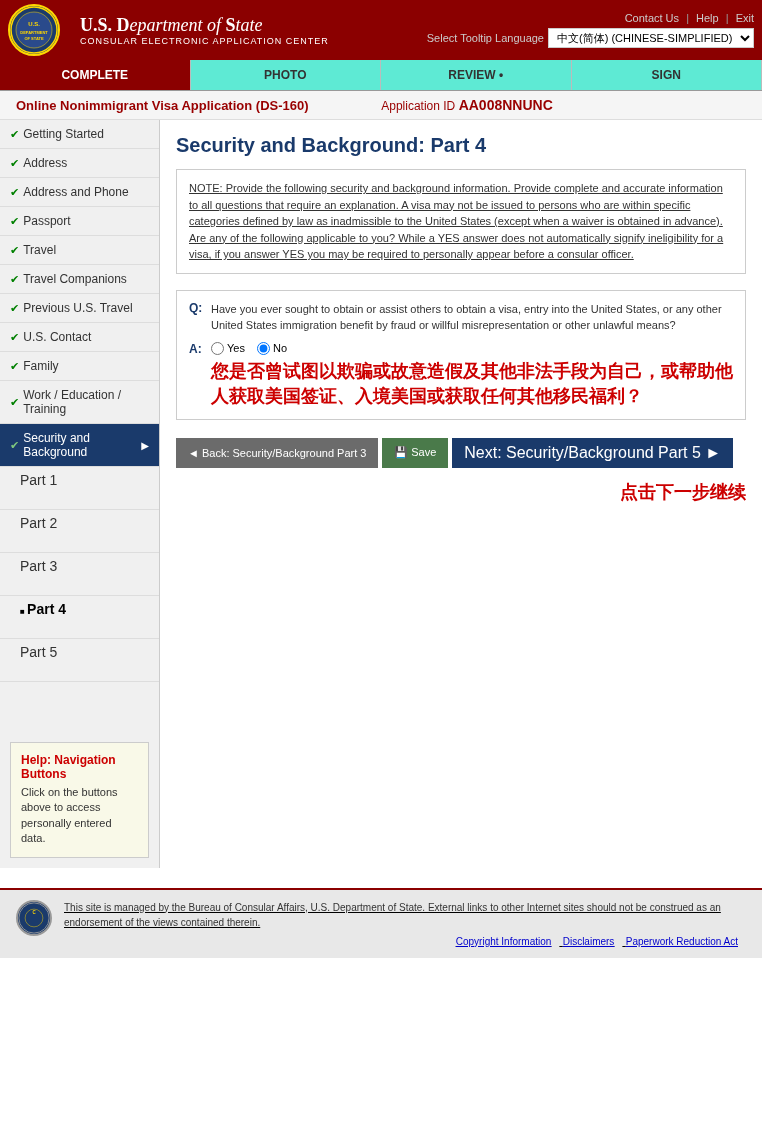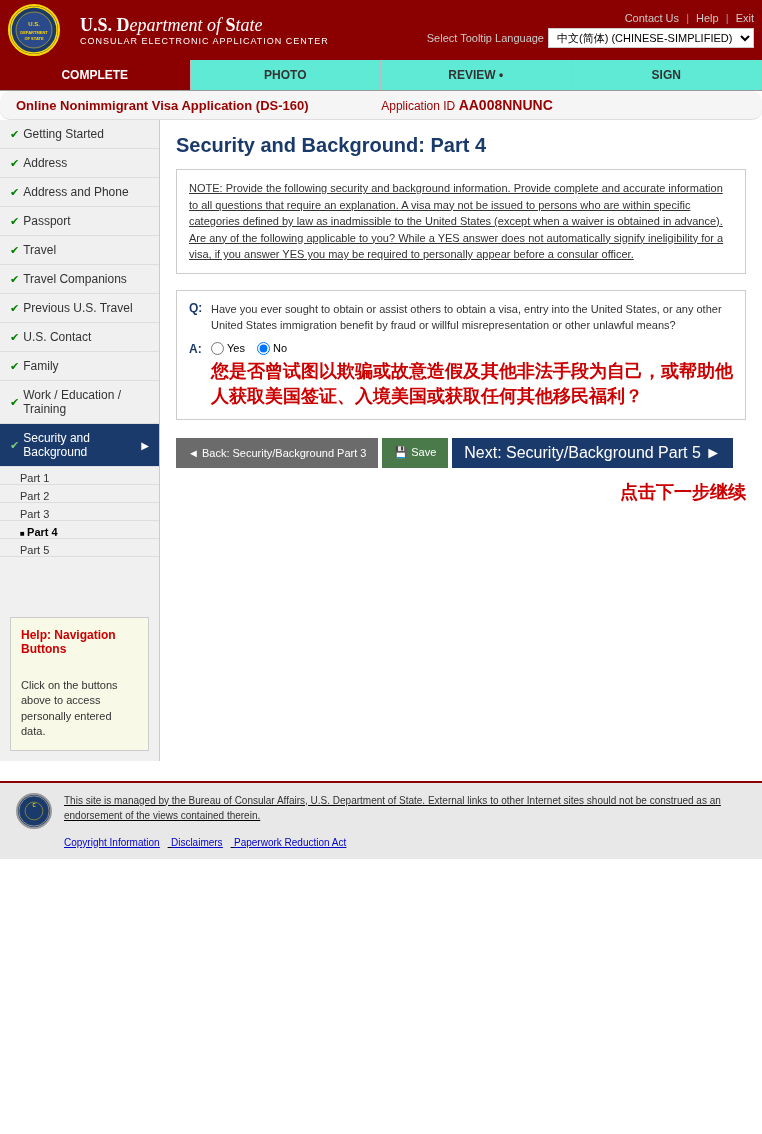--- a/index.html
+++ b/index.html
@@ -20,34 +20,34 @@
     .tooltip-lang { display: flex; align-items: center; gap: 4px; color: #ccc; font-size: 11px; }
     .lang-select { background: #fff; border: 1px solid #ccc; padding: 2px 4px; font-size: 11px; }
 
     
     .nav-tabs { display: flex; background: #5eead4; border-bottom: 1px solid #999; }
     .nav-tab { padding: 8px 20px; font-size: 12px; font-weight: bold; cursor: pointer; color: #333; border-right: 1px solid #bbb; flex: 1; text-align: center; }
     .nav-tab.active { background: #8b0000; color: white; }
     .nav-tab.has-dot::after { content: ' •'; }
 
     
-    .app-id-bar { padding: 6px 16px; background: #f5f5f5; border-bottom: 1px solid #ddd; font-size: 12px; color: #990000; border-radius: 10px; }
+    .app-id-bar { padding: 6px 16px; background: #f5f5f5; border-bottom: 1px solid #ddd; font-size: 12px; color: #990000; }
 
     
     .main-layout { display: flex; min-height: 600px; }
 
     
     .sidebar { width: 160px; background: #f0f0f0; border-right: 1px solid #ccc; flex-shrink: 0; }
     .sidebar-item { padding: 7px 10px; font-size: 12px; color: #333; border-bottom: 1px solid #ddd; cursor: pointer; display: flex; align-items: center; gap: 4px; }
     .sidebar-item.active { background: #1a3a6b; color: white; }
     .sidebar-item.active .check { color: #7fc77f; }
     .sidebar-item.has-arrow { justify-content: space-between; }
     .check { color: green; font-size: 11px; }
     .arrow { font-size: 10px; }
-    .sidebar-sub { padding: 5px 10px 0 20px; font-size: 11px; color: #333; border-bottom: 1px solid #ddd; cursor: pointer; }
+    .sidebar-sub { padding: 5px 10px 21px 20px; font-size: 14px; color: #333; border-bottom: 1px solid #ddd; cursor: pointer; }
     .sidebar-sub.current { font-weight: bold; color: #000; }
     .sidebar-sub.current::before { content: '■ '; font-size: 8px; }
 
     
     .content { flex: 1; padding: 14px 16px; }
     .page-title { font-size: 20px; color: #1a3a6b; font-weight: bold; margin-bottom: 12px; }
     .note-box { border: 1px solid #ccc; padding: 10px 12px; background: #fff; font-size: 11px; line-height: 1.5; color: #333; margin-bottom: 16px; text-decoration: underline; }
 
     
     .question-section { border: 1px solid #ccc; padding: 10px 12px; margin-bottom: 10px; }
@@ -66,29 +66,29 @@
     .bottom-nav { display: flex; gap: 4px; padding: 8px 0; }
     .btn-back { background: #6b6b6b; color: white; border: none; padding: 6px 12px; font-size: 11px; cursor: pointer; }
     .btn-save { background: #4a7a4a; color: white; border: none; padding: 6px 12px; font-size: 11px; cursor: pointer; }
     .btn-next { background: #1a3a6b; color: white; border: none; padding: 6px 12px; font-size: 16px; cursor: pointer; }
 
     
     .continue-hint { color: #cc0000; font-size: 18px; font-weight: bold; text-align: right; margin-top: 4px; }
 
     
     .help-section { padding: 10px; background: #f9f9e8; border: 1px solid #ccc; margin: 10px; }
-    .help-title { font-weight: bold; font-size: 12px; margin-bottom: 22px; }
+    .help-title { font-weight: bold; font-size: 12px; margin-bottom: 4px; }
     .help-title span { color: #cc0000; }
     .help-text { font-size: 11px; color: #333; line-height: 1.4; }
 
     
     .footer { background: #e8e8e8; border-top: 2px solid #8b0000; padding: 10px 16px; display: flex; gap: 12px; align-items: flex-start; margin-top: 20px; text-decoration: underline; }
     .footer-seal { width: 36px; height: 36px; background: #1a3a6b; border-radius: 50%; border: 2px solid #999; display: flex; align-items: center; justify-content: color; color: gold; font-size: 8px; font-weight: bold; flex-shrink: 0; }
     .footer-text { font-size: 10px; color: #333; line-height: 1.5; }
-    .footer-links { margin-top: 12px; }
+    .footer-links { margin-top: 4px; text-align: right; }
     .footer-links a { color: #0000cc; text-decoration: underline; font-size: 10px; margin-right: 8px; }
   </style>
 </head>
 <body>
 
 <div class="header">
   <div class="header-logo">
     <div class="seal">
       <svg width="48" height="48" viewBox="0 0 48 48">
         <circle cx="24" cy="24" r="23" fill="#1a3a6b" stroke="gold" stroke-width="1.5"></circle>

